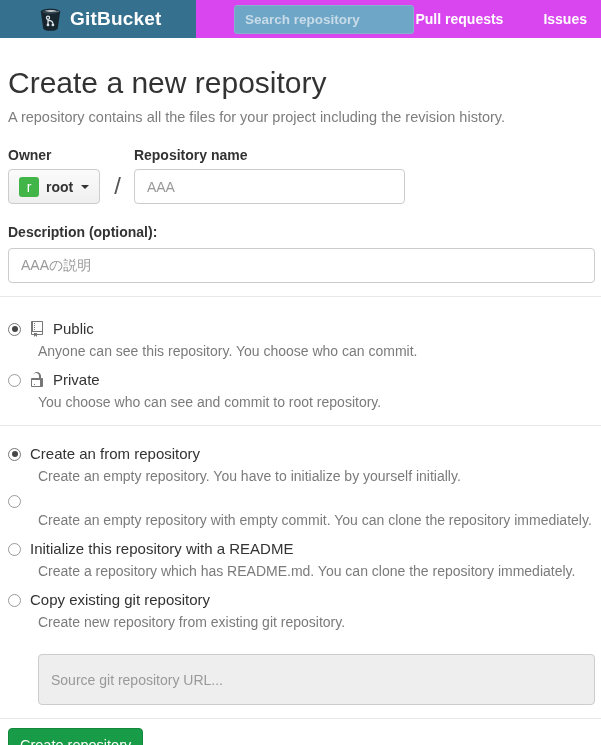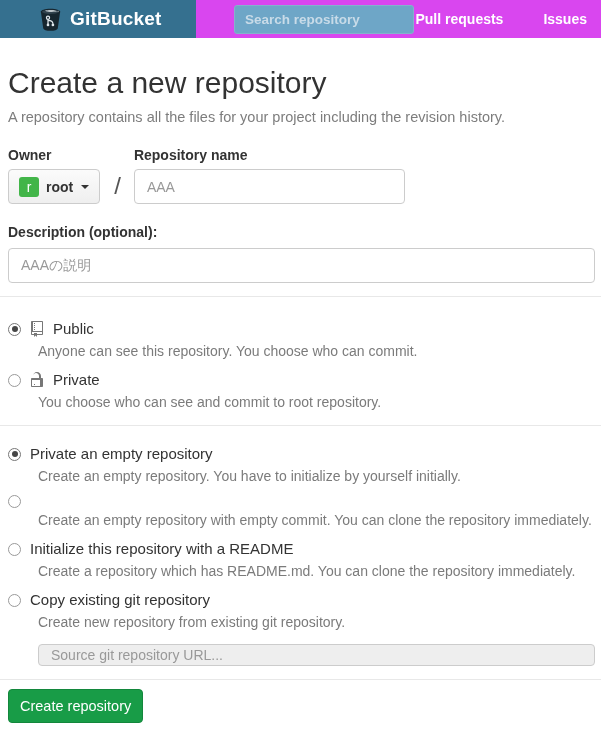--- a/index.html
+++ b/index.html
@@ -99,23 +99,23 @@
   .radio:checked { border-color: #777; }
   .radio:checked::after {
     content: ""; position: absolute; left: 2.5px; top: 2.5px;
     width: 6px; height: 6px; border-radius: 50%; background: #464646;
   }
   .opt-icon { width: 14px; height: 16px; flex: none; display: block; }
   .option-label { font-size: 15px; font-weight: normal; color: #333; line-height: 20px; }
   .option-desc { font-size: 14px; color: #7b7b7b; margin: 3px 0 9px 30px; line-height: 19px; }
 
   .source-input {
-    display: block; margin: 12px 0 2px 30px; width: calc(100% - 30px);
+    display: block; margin: 22px 0 2px 30px; width: calc(100% - 30px);
     background: #eeeeee; border: 1px solid #ccc; border-radius: 4px;
-    height: 22px; padding: 6px 12px; font-size: 14px; color: #999;
+    height: 51px; padding: 6px 12px; font-size: 14px; color: #999;
     font-family: "Liberation Sans", sans-serif;
   }
   .source-input::placeholder { color: #999; }
 
   .submit-btn {
     margin-top: 9px;
     background: #189c47; border: 1px solid #13873c; border-radius: 4px;
     color: #fff; font-size: 14.5px; padding: 8px 11px; cursor: pointer;
     font-family: "Liberation Sans", sans-serif;
   }
@@ -189,21 +189,21 @@
     </div>
     <p class="option-desc">You choose who can see and commit to root repository.</p>
   </div>
 
   <hr class="divider">
 
   
   <div class="init-group">
     <div class="option-row">
       <input class="radio" type="radio" name="init" checked="" style="">
-      <span class="option-label">Private an empty repository</span>
+      <span class="option-label">Create an from repository</span>
     </div>
     <p class="option-desc">Create an empty repository. You have to initialize by yourself initially.</p>
 
     <div class="option-row">
       <input class="radio" type="radio" name="init" style="">
     </div>
     <p class="option-desc">Create an empty repository with empty commit. You can clone the repository immediately.</p>
 
     <div class="option-row">
       <input class="radio" type="radio" name="init" style="">

